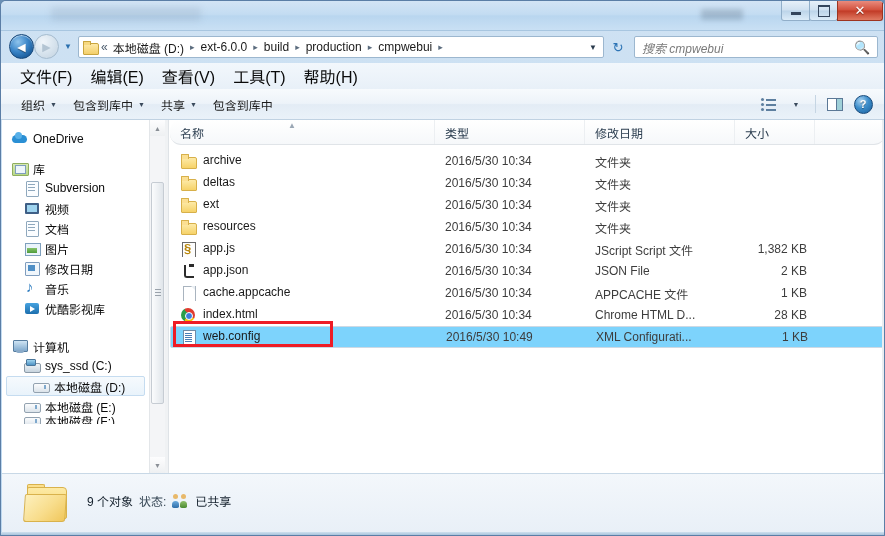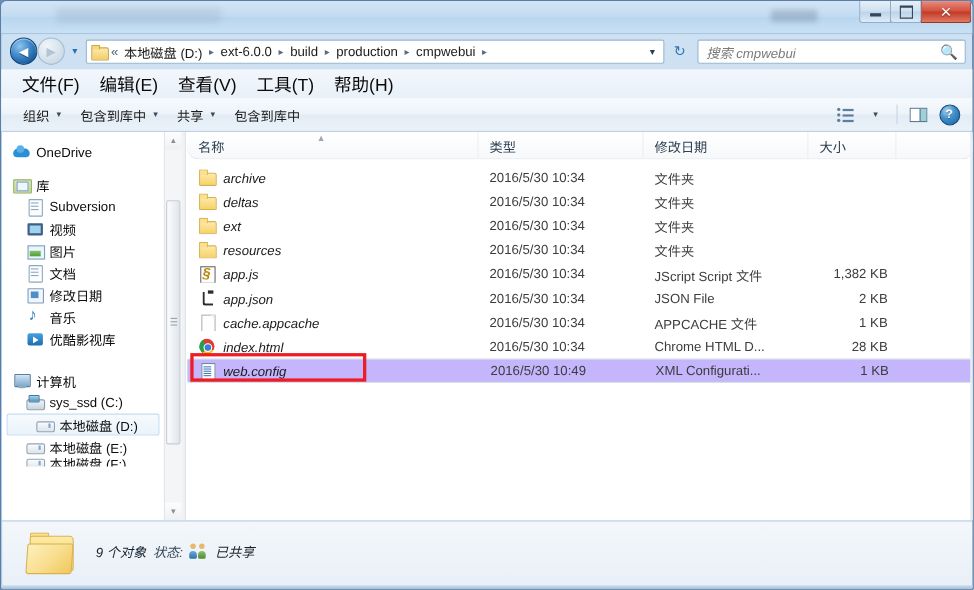--- a/index.html
+++ b/index.html
@@ -417,26 +417,26 @@
     position: absolute; left: 118px; top: 1px;
     font-size: 8px; color: #9aa7b4;
   }
   .row {
     height: 22px; display: flex; align-items: center;
     font-size: 12px; color: #1a1a1a;
     box-sizing: border-box;
     position: relative;
   }
   .row.selected {
-    background: #c4b5fd;
+    background: #7dd3fc;
     border: 1px solid #cdd9e4;
     border-radius: 2px;
   }
   .cell { box-sizing: border-box; overflow: hidden; white-space: nowrap; }
-  .cell.name { width: 265px; display: flex; align-items: flex-end; padding-left: 10px; font-style: italic; }
+  .cell.name { width: 265px; display: flex; align-items: flex-start; padding-left: 10px; }
   .cell.date { width: 150px; padding-left: 10px; color: #3d3d3d; }
   .cell.type { width: 150px; padding-left: 10px; color: #3d3d3d; }
   .cell.size { width: 80px; text-align: right; padding-right: 8px; color: #3d3d3d; }
   .row.selected .cell.name { padding-left: 9px; }
   .f-ico { width: 17px; height: 16px; margin-right: 6px; position: relative; flex: none; }
   
   .fi-folder::before {
     content:''; position:absolute; left:1px; top:4px; width:14px; height:10px;
     background: linear-gradient(to bottom,#fdeaa8,#f6d268);
     border:1px solid #d7b04a; border-radius:1px 2px 1px 1px;
@@ -538,21 +538,21 @@
   #details-folder-icon .front {
     position: absolute; left: 0px; top: 10px; width: 40px; height: 26px;
     background: linear-gradient(135deg,#fdf0bd 0%,#f8dd8c 55%,#f0c75c 100%);
     border: 1px solid #d9b24c;
     border-radius: 2px 2px 3px 3px;
     transform: skewX(-4deg);
   }
   #details-text {
     position: absolute; left: 85px; top: 18px;
     display: flex; align-items: center; gap: 6px;
-    font-size: 12px; color: #14202c; font-style: italic;
+    font-size: 12px; color: #14202c;
   }
   #share-icon {
     width: 17px; height: 14px; position: relative; display: inline-block;
   }
   #share-icon .p1, #share-icon .p2 {
     position: absolute; bottom: 0; width: 7px; height: 7px;
     border-radius: 4px 4px 2px 2px;
   }
   #share-icon .p1 { left: 0; background: linear-gradient(to bottom,#6aa9dd,#2f6ea8); }
   #share-icon .p2 { left: 8px; background: linear-gradient(to bottom,#8fbf6a,#4a8a32); }
@@ -700,26 +700,26 @@
       </div>
       <div class="nav-node indent1">
         <span class="nav-ico ico-doc"></span>
         <span>Subversion</span>
       </div>
       <div class="nav-node indent1">
         <span class="nav-ico ico-video"></span>
         <span>视频</span>
       </div>
       <div class="nav-node indent1">
+        <span class="nav-ico ico-doc"></span>
+        <span>文档</span>
+      </div>
+      <div class="nav-node indent1">
         <span class="nav-ico ico-picture"></span>
         <span>图片</span>
-      </div>
-      <div class="nav-node indent1">
-        <span class="nav-ico ico-doc"></span>
-        <span>文档</span>
       </div>
       <div class="nav-node indent1">
         <span class="nav-ico ico-download"></span>
         <span>修改日期</span>
       </div>
       <div class="nav-node indent1">
         <span class="nav-ico ico-music"></span>
         <span>音乐</span>
       </div>
       <div class="nav-node indent1">

